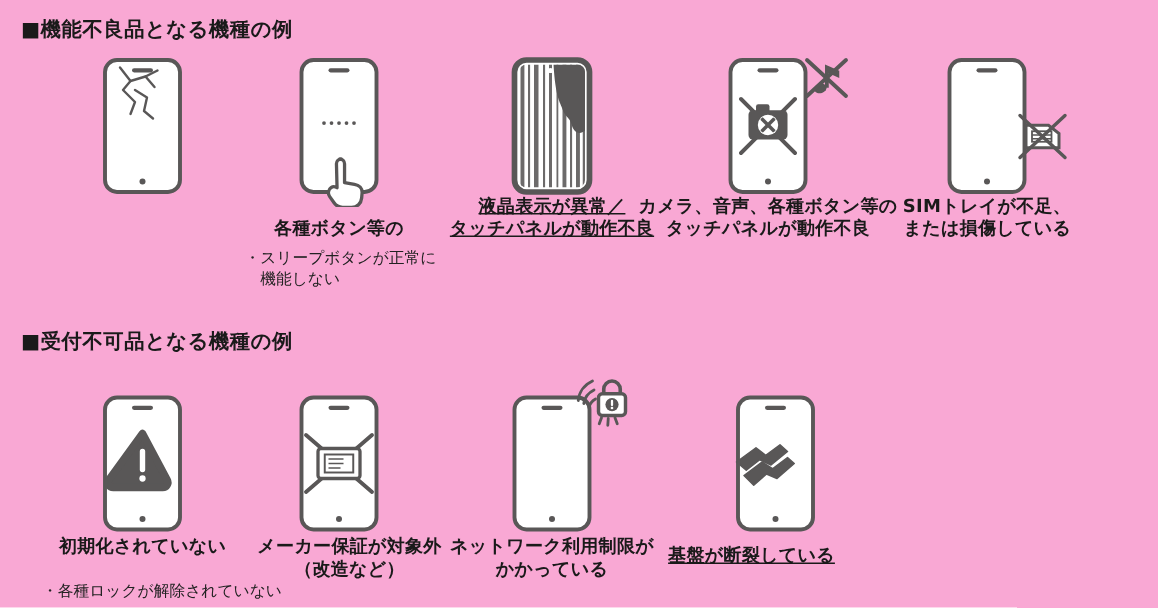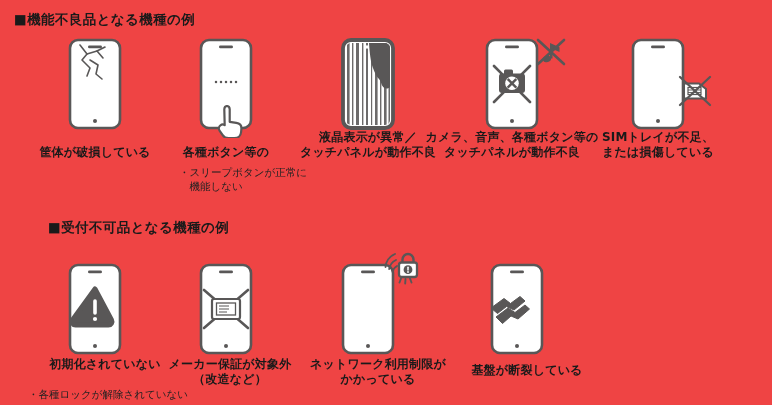--- a/index.html
+++ b/index.html
@@ -1,45 +1,45 @@
 <!DOCTYPE html>
 <html><head>
 <meta charset="utf-8">
 <style>
   html,body{margin:0;padding:0;background:#fff;}
   body{width:772px;height:405px;overflow:hidden;
        font-family:"DejaVu Sans","Liberation Sans",sans-serif;color:#1a1a1a;}
-  .stage{position:relative;width:772px;height:405px;background:#ef4444;}
+  .stage{position:relative;width:772px;height:405px;background:#f9a8d4;}
   .heading{position:absolute;left:14px;font-size:13.5px;font-weight:bold;
            letter-spacing:.4px;white-space:pre;}
   #heading-1{top:11px;}
-  #heading-2{top:219px;margin-left:34px;}
+  #heading-2{top:219px;}
   .icon-wrap{position:absolute;width:110px;height:100px;}
   .icon-wrap svg{display:block;width:110px;height:100px;}
   #icon-8 svg{height:104px;}
   .label{position:absolute;width:190px;display:flex;justify-content:center;
          font-size:12px;font-weight:bold;line-height:14.5px;text-align:center;
          white-space:pre-line;letter-spacing:.2px;}
   .row1-label{top:129px;height:30px;align-items:flex-end;}
-  .row2-label{top:357px;height:30px;align-items:flex-start;padding-left:10px;}
+  .row2-label{top:357px;height:30px;align-items:flex-start;}
   .note{position:absolute;font-size:10.5px;line-height:13.8px;
         white-space:pre-line;text-align:left;color:#222;}
   
   #icon-1{left:40px;top:38px;}  #label-1{left:0px;}
   #icon-2{left:171px;top:38px;} #label-2{left:131px;}
-  #icon-3{left:313px;top:38px;} #label-3{left:273px;}
+  #icon-3{left:313px;top:38px;} #label-3{left:273px;text-decoration:underline;}
   #icon-4{left:457px;top:38px;} #label-4{left:417px;}
-  #icon-5{left:603px;top:38px;} #label-5{left:563px;}
-  #note-2{left:163px;top:166px;margin-left:16px;}
+  #icon-5{left:603px;top:38px;} #label-5{left:563px;text-align:right;}
+  #note-2{left:163px;top:166px;}
   #note-3{left:299px;top:166px;}
   
   #icon-6{left:40px;top:263px;}  #label-6{left:0px;}
-  #icon-7{left:171px;top:263px;} #label-7{left:125px;}
+  #icon-7{left:171px;top:263px;} #label-7{left:138px;}
   #icon-8{left:313px;top:251px;} #label-8{left:273px;}
-  #icon-9{left:462px;top:263px;} #label-9{left:422px;top:363px;}
+  #icon-9{left:462px;top:263px;} #label-9{left:406px;top:363px;text-decoration:underline;}
   #note-6{left:28px;top:388px;}
   
   .pbody{fill:#fff;stroke:#595757;stroke-width:2.6px;}
   .pbody.thick{stroke-width:3.8px;}
   .spk{fill:#595757;}
   .home{fill:#595757;}
   .crack{fill:none;stroke:#595757;stroke-width:1.6px;stroke-linejoin:round;stroke-linecap:round;}
   .xln{stroke:#595757;stroke-width:2.6px;stroke-linecap:round;}
   .xln2{stroke:#595757;stroke-width:2.3px;stroke-linecap:round;}
   .hand{fill:#fff;stroke:#595757;stroke-width:2.2px;stroke-linejoin:round;}
@@ -146,21 +146,20 @@
         <path d="M5,7.5 h15 l7,5.5 v9.5 H5 z" fill="#fff" stroke="#595757" stroke-width="2"></path>
         <rect x="9" y="11.5" width="13" height="7" class="fine" stroke-width="1.2"></rect>
         <line x1="9" y1="14" x2="22" y2="14" stroke="#595757" stroke-width="0.9"></line>
         <line x1="9" y1="16.5" x2="22" y2="16.5" stroke="#595757" stroke-width="0.9"></line>
         <line class="xln2" x1="1" y1="1" x2="31" y2="29"></line>
         <line class="xln2" x1="31" y1="1" x2="1" y2="29"></line>
       </g>
     </svg>
   </div>
 
-  <div class="label row1-label" id="label-1">筐体が破損している</div>
   <div class="label row1-label" id="label-2">各種ボタン等の</div>
   <div class="label row1-label" id="label-3">液晶表示が異常／
 タッチパネルが動作不良</div>
   <div class="label row1-label" id="label-4">カメラ、音声、各種ボタン等の
 タッチパネルが動作不良</div>
   <div class="label row1-label" id="label-5">SIMトレイが不足、
 または損傷している</div>
 
   <div class="note" id="note-2">・スリープボタンが正常に
 　機能しない</div>

